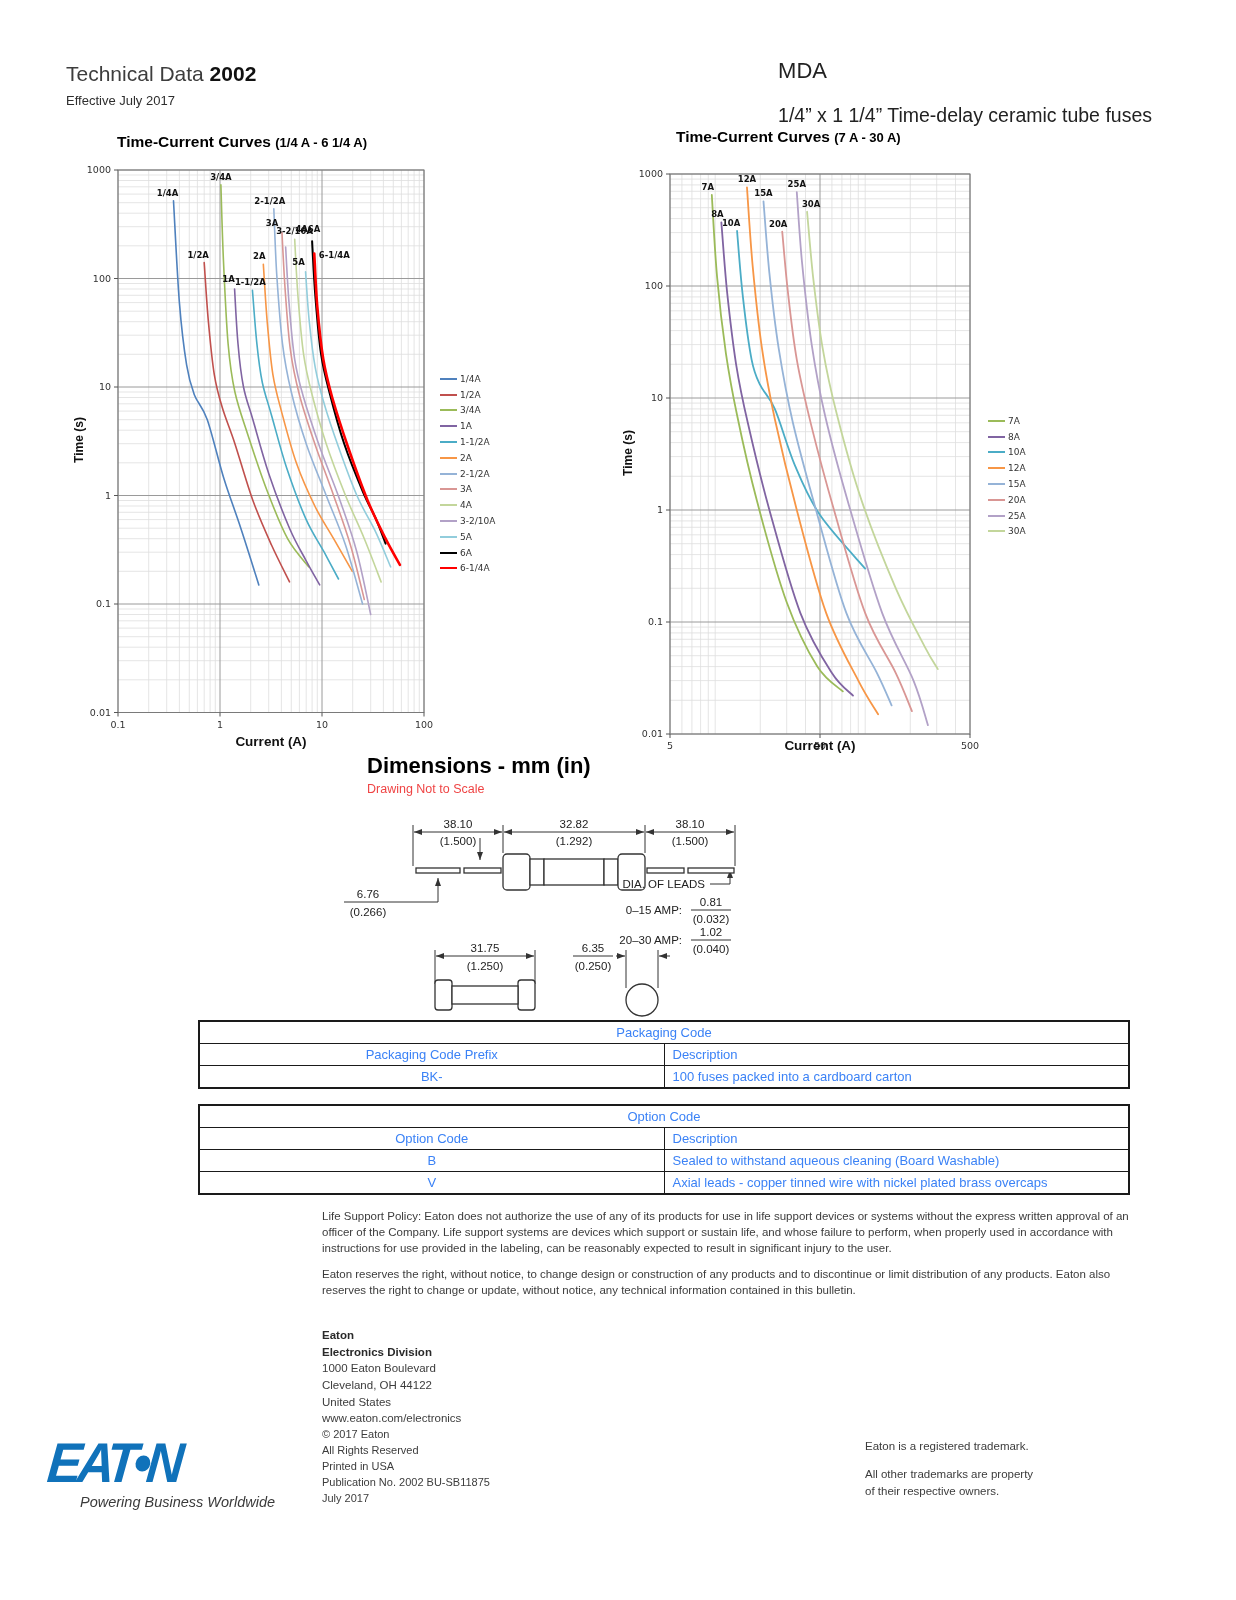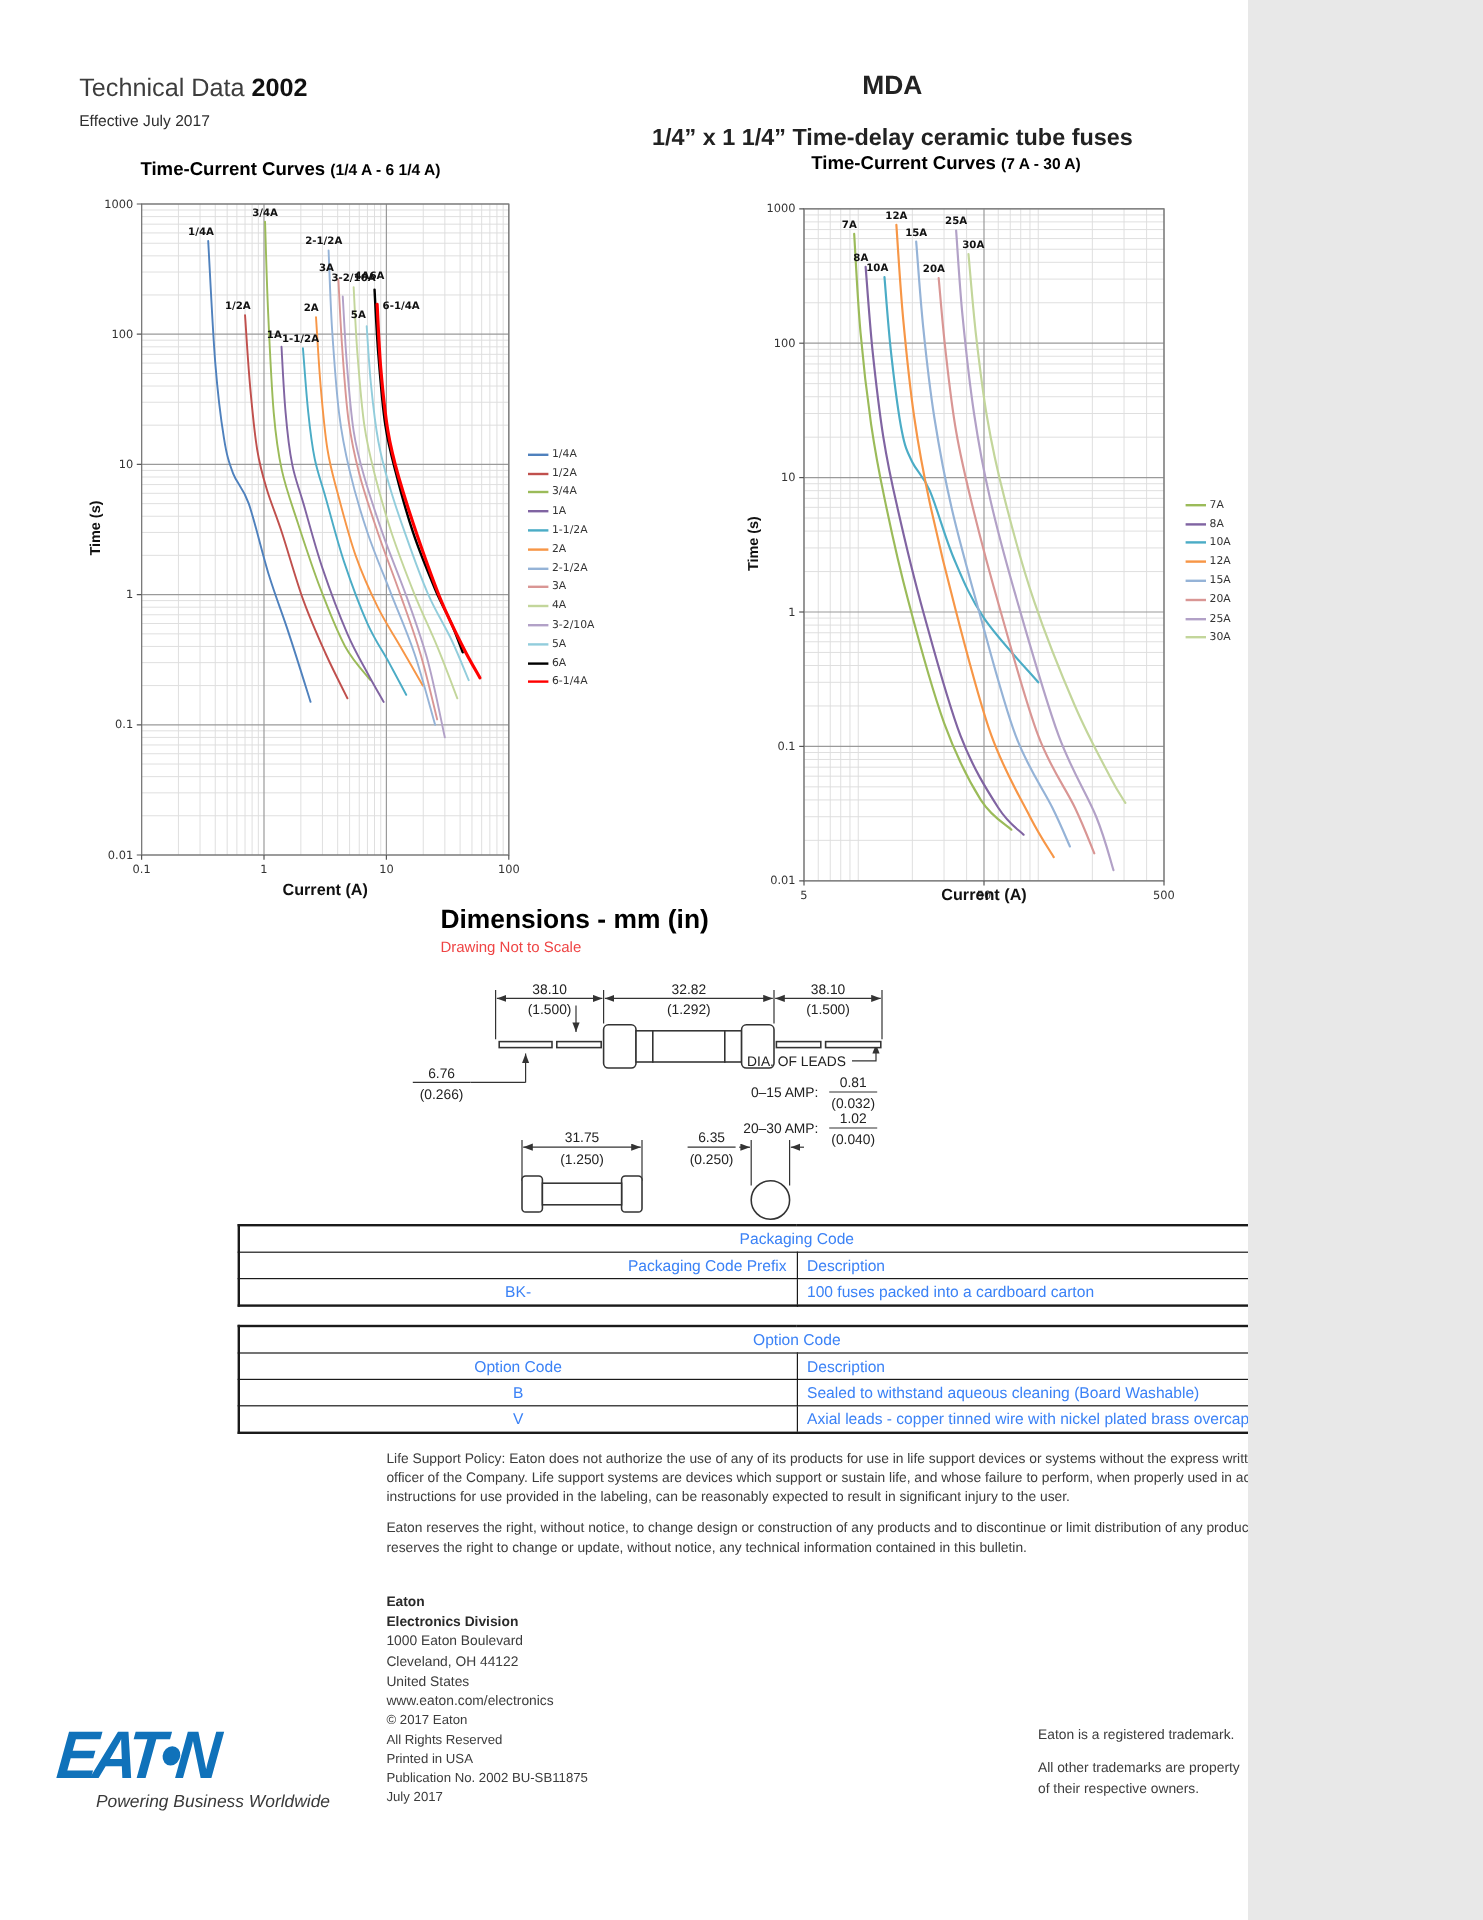--- a/index.html
+++ b/index.html
@@ -1,23 +1,23 @@
 <!DOCTYPE html>
 <html><head>
 <meta charset="utf-8">
 <style>
   html,body{margin:0;padding:0;background:#e8e8e8;}
-  .page{position:relative;width:1040px;height:1600px;background:#ffffff;overflow:hidden;
+  .page{position:relative;width:1236px;height:1600px;background:#ffffff;overflow:hidden;
         font-family:"Liberation Sans",sans-serif;color:#1a1a1a;}
   
   .hdr-left{position:absolute;left:66px;top:62px;}
   .hdr-title{font-size:21px;color:#3d3d3d;}
   .hdr-title b{color:#111;}
   .hdr-effective{font-size:13px;color:#2e2e2e;margin-top:7px;}
-  .hdr-right{position:absolute;right:96px;top:58px;text-align:center;font-weight:bold;}
+  .hdr-right{position:absolute;right:84px;top:58px;text-align:left;}
   .hdr-mda{font-size:22px;color:#222;}
   .hdr-sub{font-size:19.5px;color:#222;margin-top:20px;}
   
   .chart-title{position:absolute;font-weight:bold;font-size:15.5px;color:#000;white-space:nowrap;}
   .chart-title .rng{font-size:13px;}
   .ylab{position:absolute;width:90px;text-align:center;font-weight:bold;font-size:12px;color:#111;
         transform:rotate(-90deg);}
   .xlab{position:absolute;width:200px;text-align:center;font-weight:bold;font-size:13.5px;color:#111;}
   svg text.tick{font:9.5px "DejaVu Sans",sans-serif;fill:#333;}
   svg text.clabel{font:bold 8.5px "DejaVu Sans",sans-serif;fill:#111;}
@@ -29,21 +29,21 @@
   .dim-title{position:absolute;left:367px;top:753px;font-weight:bold;font-size:22px;color:#000;}
   .dim-note{position:absolute;left:367px;top:782px;font-size:12.5px;color:#ef4444;}
   .dimsvg{position:absolute;left:330px;top:798px;}
   .dimsvg text{font:11.5px "Liberation Sans",sans-serif;fill:#222;}
   
   table.datatable{position:absolute;left:198px;width:932px;border-collapse:collapse;
         border:2px solid #1a1a1a;table-layout:fixed;}
   table.datatable td{border:1px solid #1a1a1a;font-size:13px;color:#3b82f6;padding:2px 8px;height:17px;}
   td.tbl-title{text-align:center;font-size:15px;height:22px;}
   td.c1{width:170px;text-align:center;}
-  td.c1h{width:170px;text-align:right;padding-left:14px;}
+  td.c1h{width:170px;text-align:center;padding-left:14px;}
   
   .legal{position:absolute;left:322px;width:810px;font-size:11.5px;line-height:1.4;color:#3c3c3c;}
   .addr{position:absolute;left:322px;top:1327px;font-size:11.5px;line-height:1.45;color:#3c3c3c;}
   .addr .b{font-weight:bold;color:#2a2a2a;}
   .copyr{position:absolute;left:322px;top:1427px;font-size:11px;line-height:1.45;color:#3c3c3c;}
   .tm{position:absolute;left:865px;font-size:11.5px;line-height:1.45;color:#3c3c3c;}
   .logo{position:absolute;left:48px;top:1430px;font-weight:bold;font-style:italic;font-size:56px;
         letter-spacing:-5px;transform:scale(.92,1) skewX(-6deg);transform-origin:left;}
   .logo-tag{position:absolute;left:80px;top:1494px;font-style:italic;font-size:14.5px;color:#3a3a3a;}
 </style>

